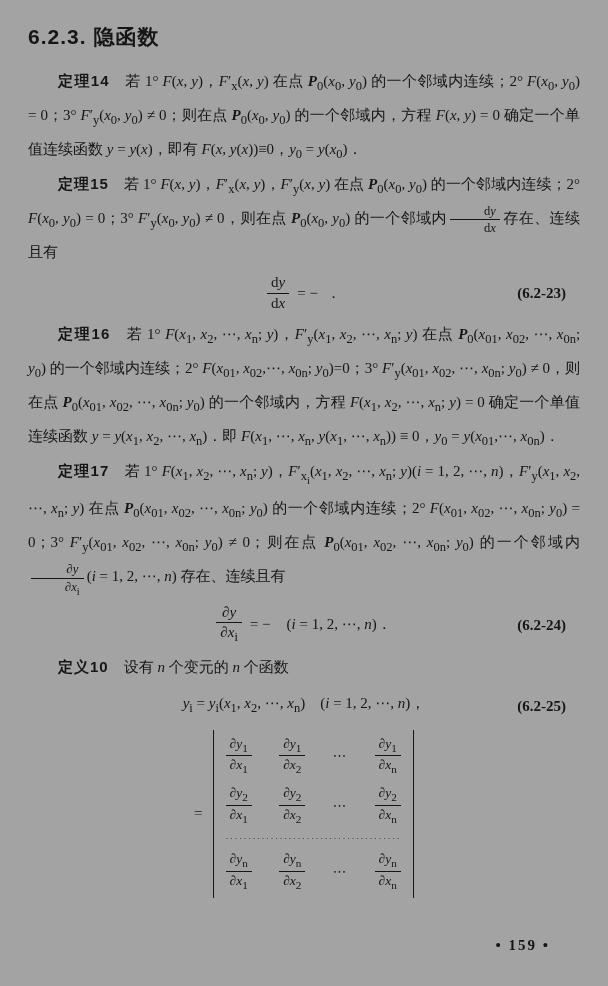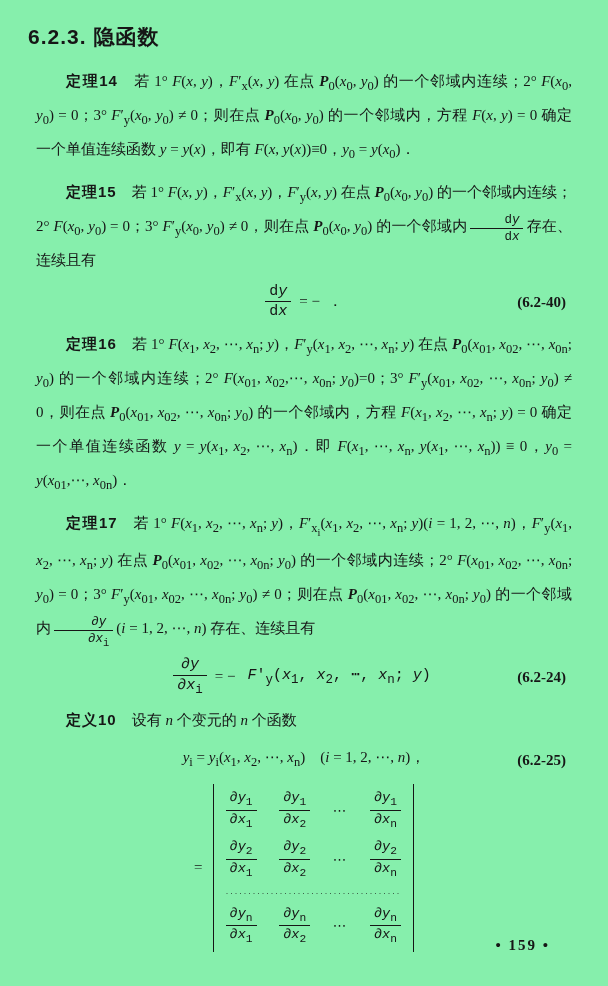--- a/index.html
+++ b/index.html
@@ -1,41 +1,41 @@
 <!DOCTYPE html>
 <html><head>
 <meta charset="utf-8">
 <style>
   html,body { margin:0; padding:0; background:#e9e7e3; }
   .page {
     position:relative; width:608px; height:986px; box-sizing:border-box;
-    margin:0 auto; background:#86efac; color:#161616; overflow:hidden;
+    margin:0 auto; background:#a3a3a3; color:#161616; overflow:hidden;
     padding:22px 28px 0 28px;
     font-family:"Liberation Serif","DejaVu Serif",serif;
     font-size:15px; line-height:29px;
   }
   .title {
     margin:0 0 14px 0; font-family:"Liberation Sans","DejaVu Sans",sans-serif;
     font-weight:700; font-size:21px; line-height:30px; letter-spacing:1px;
   }
   .subhead {
     margin:0; padding-left:2em; font-weight:700;
     font-family:"Liberation Sans","DejaVu Sans",sans-serif;
   }
-  .para { margin:8px; text-align:justify; text-indent:2em; }
+  .para { margin:0; text-align:justify; text-indent:2em; }
   .lbl { font-family:"Liberation Sans","DejaVu Sans",sans-serif; font-weight:700; letter-spacing:1px; }
   .eqrow {
     position:relative; display:flex; align-items:center; justify-content:center;
     gap:8px; margin:7px 0; text-indent:0;
   }
   .eqnum {
     position:absolute; right:14px; top:50%; transform:translateY(-50%);
     font-weight:700; white-space:nowrap;
   }
-  .frac { display:inline-block; text-align:center; vertical-align:middle; line-height:1.15;font-family:Liberation Mono, monospace; }
+  .frac { display:inline-block; text-align:center; vertical-align:middle; line-height:1.15; }
   .frac .fn { display:block; border-bottom:1.4px solid #161616; padding:0 4px 1px 4px; }
   .frac .fd { display:block; padding:1px 4px 0 4px; }
   .ifrac { font-size:12.5px; vertical-align:-9px; margin:0 3px; }
   .rel { white-space:nowrap; }
   .jacwrap { margin:6px 0 4px 0; gap:10px; }
   .det {
     border-left:1.6px solid #161616; border-right:1.6px solid #161616;
     padding:6px 12px; display:flex; flex-direction:column; gap:9px; font-size:13.5px;
   }
   .det-row { display:flex; align-items:center; justify-content:space-between; }
@@ -60,36 +60,36 @@
 
   <p class="para"><b class="lbl">定理15</b><span>　若 1° <i>F</i>(<i>x</i>, <i>y</i>)，<i>F</i>′<sub>x</sub>(<i>x</i>, <i>y</i>)，<i>F</i>′<sub>y</sub>(<i>x</i>, <i>y</i>) 在点 <b><i>P</i></b><sub>0</sub>(<i>x</i><sub>0</sub>, <i>y</i><sub>0</sub>) 的一个邻域内连续；2° <i>F</i>(<i>x</i><sub>0</sub>, <i>y</i><sub>0</sub>) = 0；3° <i>F</i>′<sub>y</sub>(<i>x</i><sub>0</sub>, <i>y</i><sub>0</sub>) ≠ 0，则在点 <b><i>P</i></b><sub>0</sub>(<i>x</i><sub>0</sub>, <i>y</i><sub>0</sub>) 的一个邻域内</span><span class="frac ifrac"><span class="fn">d<i>y</i></span><span class="fd">d<i>x</i></span></span><span>存在、连续且有</span></p>
 
   <div class="eqrow">
     <span class="frac">
         <span class="fn">d<i>y</i></span>
         <span class="fd">d<i>x</i></span>
       </span>
     <span class="rel">= −</span>
     <span>．</span>
-    <span class="eqnum">(6.2-40)</span>
+    <span class="eqnum">(6.2-23)</span>
   </div>
 
   <p class="para"><b class="lbl">定理16</b><span>　若 1° <i>F</i>(<i>x</i><sub>1</sub>, <i>x</i><sub>2</sub>, ⋯, <i>x</i><sub>n</sub>; <i>y</i>)，<i>F</i>′<sub>y</sub>(<i>x</i><sub>1</sub>, <i>x</i><sub>2</sub>, ⋯, <i>x</i><sub>n</sub>; <i>y</i>) 在点 <b><i>P</i></b><sub>0</sub>(<i>x</i><sub>01</sub>, <i>x</i><sub>02</sub>, ⋯, <i>x</i><sub>0n</sub>; <i>y</i><sub>0</sub>) 的一个邻域内连续；2° <i>F</i>(<i>x</i><sub>01</sub>, <i>x</i><sub>02</sub>,⋯, <i>x</i><sub>0n</sub>; <i>y</i><sub>0</sub>)=0；3° <i>F</i>′<sub>y</sub>(<i>x</i><sub>01</sub>, <i>x</i><sub>02</sub>, ⋯, <i>x</i><sub>0n</sub>; <i>y</i><sub>0</sub>) ≠ 0，则在点 <b><i>P</i></b><sub>0</sub>(<i>x</i><sub>01</sub>, <i>x</i><sub>02</sub>, ⋯, <i>x</i><sub>0n</sub>; <i>y</i><sub>0</sub>) 的一个邻域内，方程 <i>F</i>(<i>x</i><sub>1</sub>, <i>x</i><sub>2</sub>, ⋯, <i>x</i><sub>n</sub>; <i>y</i>) = 0 确定一个单值连续函数 <i>y</i> = <i>y</i>(<i>x</i><sub>1</sub>, <i>x</i><sub>2</sub>, ⋯, <i>x</i><sub>n</sub>)．即 <i>F</i>(<i>x</i><sub>1</sub>, ⋯, <i>x</i><sub>n</sub>, <i>y</i>(<i>x</i><sub>1</sub>, ⋯, <i>x</i><sub>n</sub>)) ≡ 0，<i>y</i><sub>0</sub> = <i>y</i>(<i>x</i><sub>01</sub>,⋯, <i>x</i><sub>0n</sub>)．</span></p>
 
   <p class="para"><b class="lbl">定理17</b><span>　若 1° <i>F</i>(<i>x</i><sub>1</sub>, <i>x</i><sub>2</sub>, ⋯, <i>x</i><sub>n</sub>; <i>y</i>)，<i>F</i>′<sub>x<sub>i</sub></sub>(<i>x</i><sub>1</sub>, <i>x</i><sub>2</sub>, ⋯, <i>x</i><sub>n</sub>; <i>y</i>)(<i>i</i> = 1, 2, ⋯, <i>n</i>)，<i>F</i>′<sub>y</sub>(<i>x</i><sub>1</sub>, <i>x</i><sub>2</sub>, ⋯, <i>x</i><sub>n</sub>; <i>y</i>) 在点 <b><i>P</i></b><sub>0</sub>(<i>x</i><sub>01</sub>, <i>x</i><sub>02</sub>, ⋯, <i>x</i><sub>0n</sub>; <i>y</i><sub>0</sub>) 的一个邻域内连续；2° <i>F</i>(<i>x</i><sub>01</sub>, <i>x</i><sub>02</sub>, ⋯, <i>x</i><sub>0n</sub>; <i>y</i><sub>0</sub>) = 0；3° <i>F</i>′<sub>y</sub>(<i>x</i><sub>01</sub>, <i>x</i><sub>02</sub>, ⋯, <i>x</i><sub>0n</sub>; <i>y</i><sub>0</sub>) ≠ 0；则在点 <b><i>P</i></b><sub>0</sub>(<i>x</i><sub>01</sub>, <i>x</i><sub>02</sub>, ⋯, <i>x</i><sub>0n</sub>; <i>y</i><sub>0</sub>) 的一个邻域内</span><span class="frac ifrac"><span class="fn">∂<i>y</i></span><span class="fd">∂<i>x</i><sub>i</sub></span></span><span>(<i>i</i> = 1, 2, ⋯, <i>n</i>) 存在、连续且有</span></p>
 
   <div class="eqrow">
     <span class="frac">
         <span class="fn">∂<i>y</i></span>
         <span class="fd">∂<i>x</i><sub>i</sub></span>
       </span>
     <span class="rel">= −</span>
     <span class="frac">
-        <span class="fd"><i>F</i>′<sub>y</sub>(<i>x</i><sub>1</sub>, <i>x</i><sub>2</sub>, ⋯, <i>x</i><sub>n</sub>; <i>y</i>)</span>
       </span>
+    <span>(<i>i</i> = 1, 2, ⋯, <i>n</i>)．</span>
     <span class="eqnum">(6.2-24)</span>
   </div>
 
 
   <p class="para"><b class="lbl">定义10</b><span>　设有 <i>n</i> 个变元的 <i>n</i> 个函数</span></p>
 
   <div class="eqrow">
     <span><i>y</i><sub>i</sub> = <i>y</i><sub>i</sub>(<i>x</i><sub>1</sub>, <i>x</i><sub>2</sub>, ⋯, <i>x</i><sub>n</sub>)　(<i>i</i> = 1, 2, ⋯, <i>n</i>)，</span>
     <span class="eqnum">(6.2-25)</span>
   </div>

